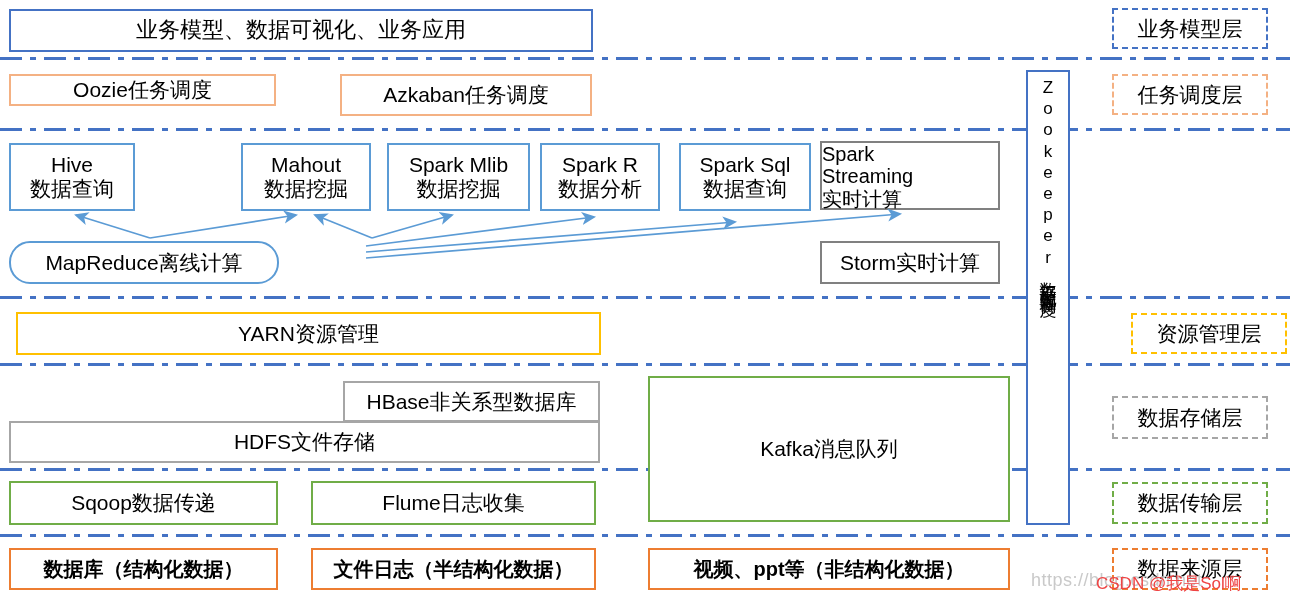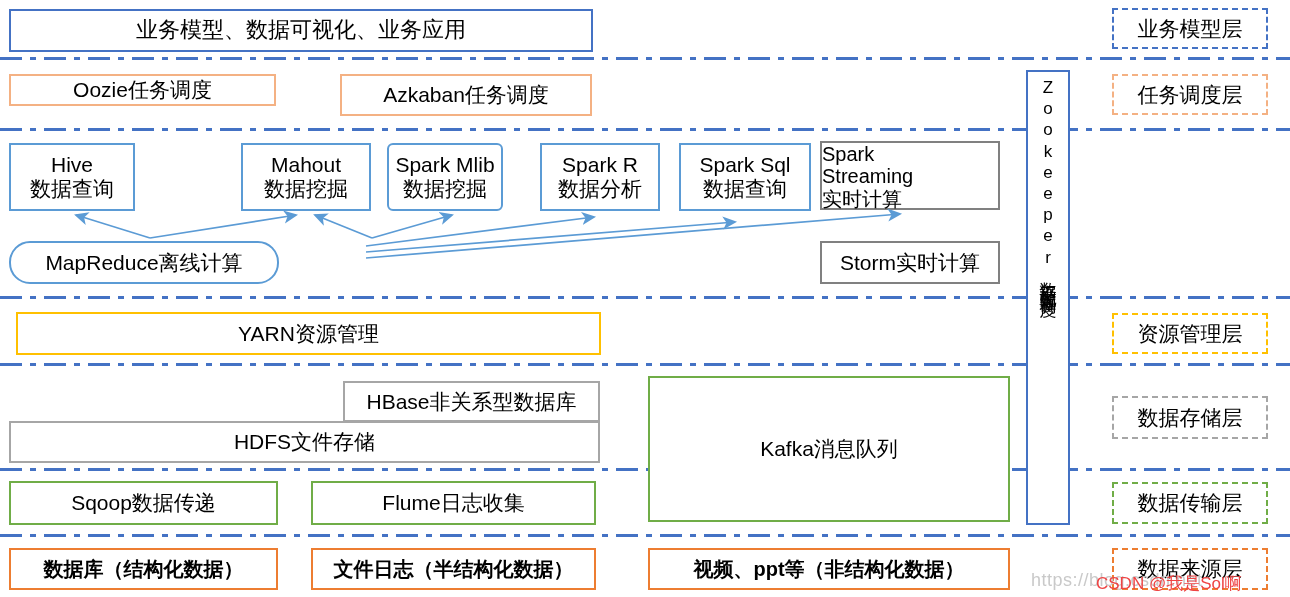--- a/index.html
+++ b/index.html
@@ -19,21 +19,21 @@
   .b-orange{border:2px solid #F4B183;}
   .b-dorange{border:2px solid #ED7D31;font-weight:bold;}
   .b-gray{border:2px solid #808080;}
   .b-lgray{border:2px solid #A6A6A6;}
   .b-yellow{border:2px solid #FFC000;}
   .b-green{border:2px solid #70AD47;}
 
   .d-blue{border:2px dashed #4472C4;}
   .d-orange{border:2px dashed #F4B183;}
   .d-gray{border:2px dashed #A6A6A6;}
-  .d-yellow{border:2px dashed #FFC000;}
+  .d-yellow{border:2px dashed #FFC000;margin-left:19px;}
   .d-green{border:2px dashed #70AD47;}
   .d-dorange{border:2px dashed #ED7D31;}
 
   .t22{font-size:22px;}
   .t21{font-size:21px;}
   .t20{font-size:20px;}
 
   .zoo{position:absolute;box-sizing:border-box;border:2px solid #4472C4;background:#fff;
        display:flex;align-items:flex-start;justify-content:center;padding-top:6px;}
   .zoo-text{writing-mode:vertical-rl;text-orientation:upright;font-size:17px;
@@ -69,21 +69,21 @@
   <div class="box b-lblue t21" style="left:9px;top:143px;width:126px;height:68px;flex-direction:column;">
     <span>Hive</span>
     <span>数据查询</span>
   </div>
 
   <div class="box b-lblue t21" style="left:241px;top:143px;width:130px;height:68px;flex-direction:column;">
     <span>Mahout</span>
     <span>数据挖掘</span>
   </div>
 
-  <div class="box b-lblue t21" style="left:387px;top:143px;width:116px;height:68px;flex-direction:column;border-radius:6px;">
+  <div class="box b-lblue t21" style="left:387px;top:143px;width:143px;height:68px;flex-direction:column;">
     <span>Spark Mlib</span>
     <span>数据挖掘</span>
   </div>
 
   <div class="box b-lblue t21" style="left:540px;top:143px;width:120px;height:68px;flex-direction:column;">
     <span>Spark R</span>
     <span>数据分析</span>
   </div>
 
   <div class="box b-lblue t21" style="left:679px;top:143px;width:132px;height:68px;flex-direction:column;">

